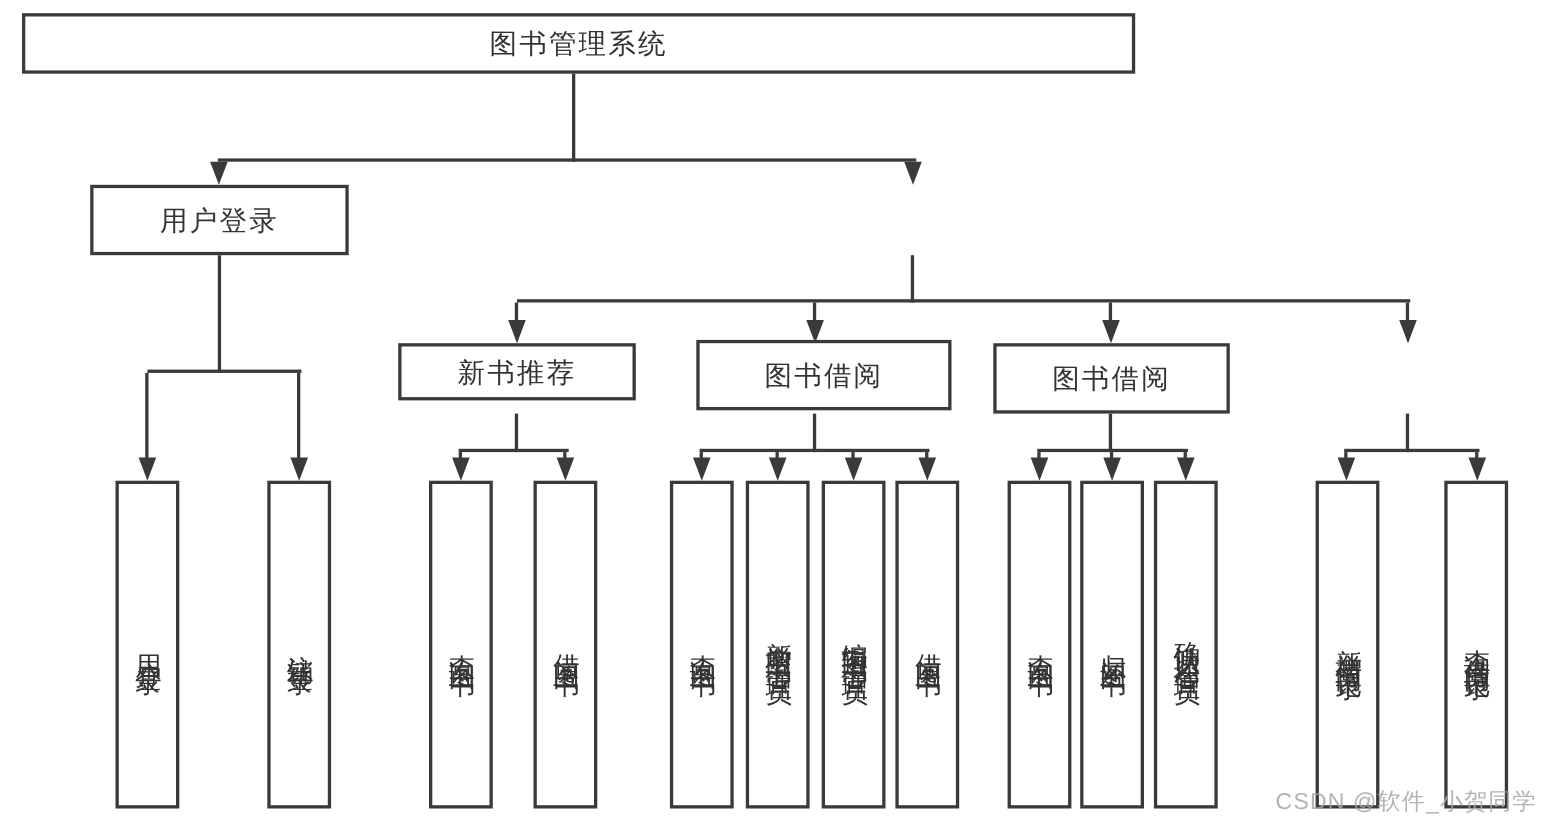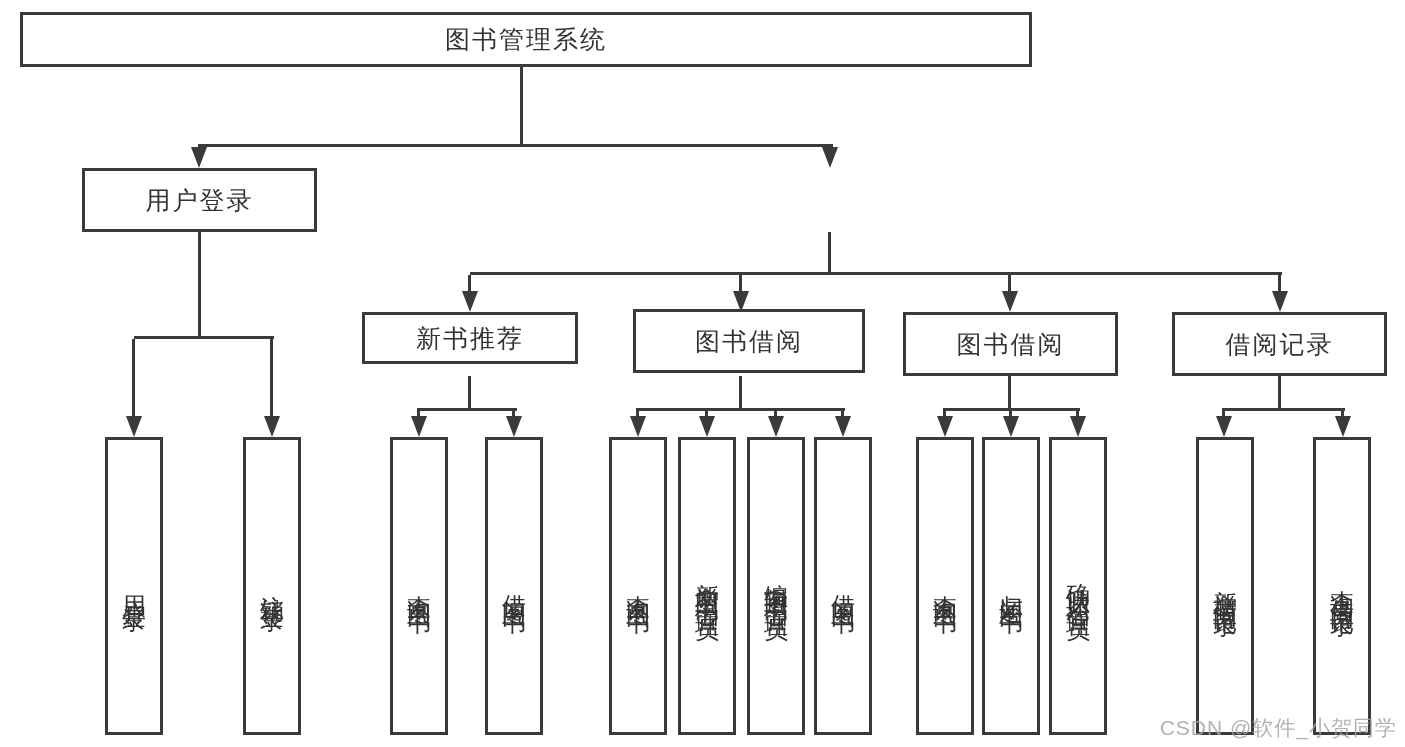--- a/index.html
+++ b/index.html
@@ -58,21 +58,20 @@
   <div class="vl" style="left:739px;top:275px;height:18px"></div>
   <div class="ah" style="left:733px;top:291px"></div>
   <div class="vl" style="left:1008px;top:275px;height:18px"></div>
   <div class="ah" style="left:1002px;top:291px"></div>
   <div class="vl" style="left:1278px;top:275px;height:18px"></div>
   <div class="ah" style="left:1272px;top:291px"></div>
 
   <div class="box h-label" style="left:362px;top:312px;width:216px;height:52px">新书推荐</div>
   <div class="box h-label" style="left:633px;top:309px;width:232px;height:64px">图书借阅</div>
   <div class="box h-label" style="left:903px;top:312px;width:215px;height:64px">图书借阅</div>
-  <div class="box h-label" style="left:1172px;top:312px;width:215px;height:64px">借阅记录</div>
 
   <div class="vl" style="left:468px;top:376px;height:35px"></div>
   <div class="hl" style="left:417px;top:408px;width:100px"></div>
   <div class="vl" style="left:417px;top:411px;height:8px"></div>
   <div class="ah" style="left:411px;top:416px"></div>
   <div class="vl" style="left:512px;top:411px;height:8px"></div>
   <div class="ah" style="left:506px;top:416px"></div>
 
   <div class="vl" style="left:739px;top:376px;height:35px"></div>
   <div class="hl" style="left:636px;top:408px;width:209px"></div>

